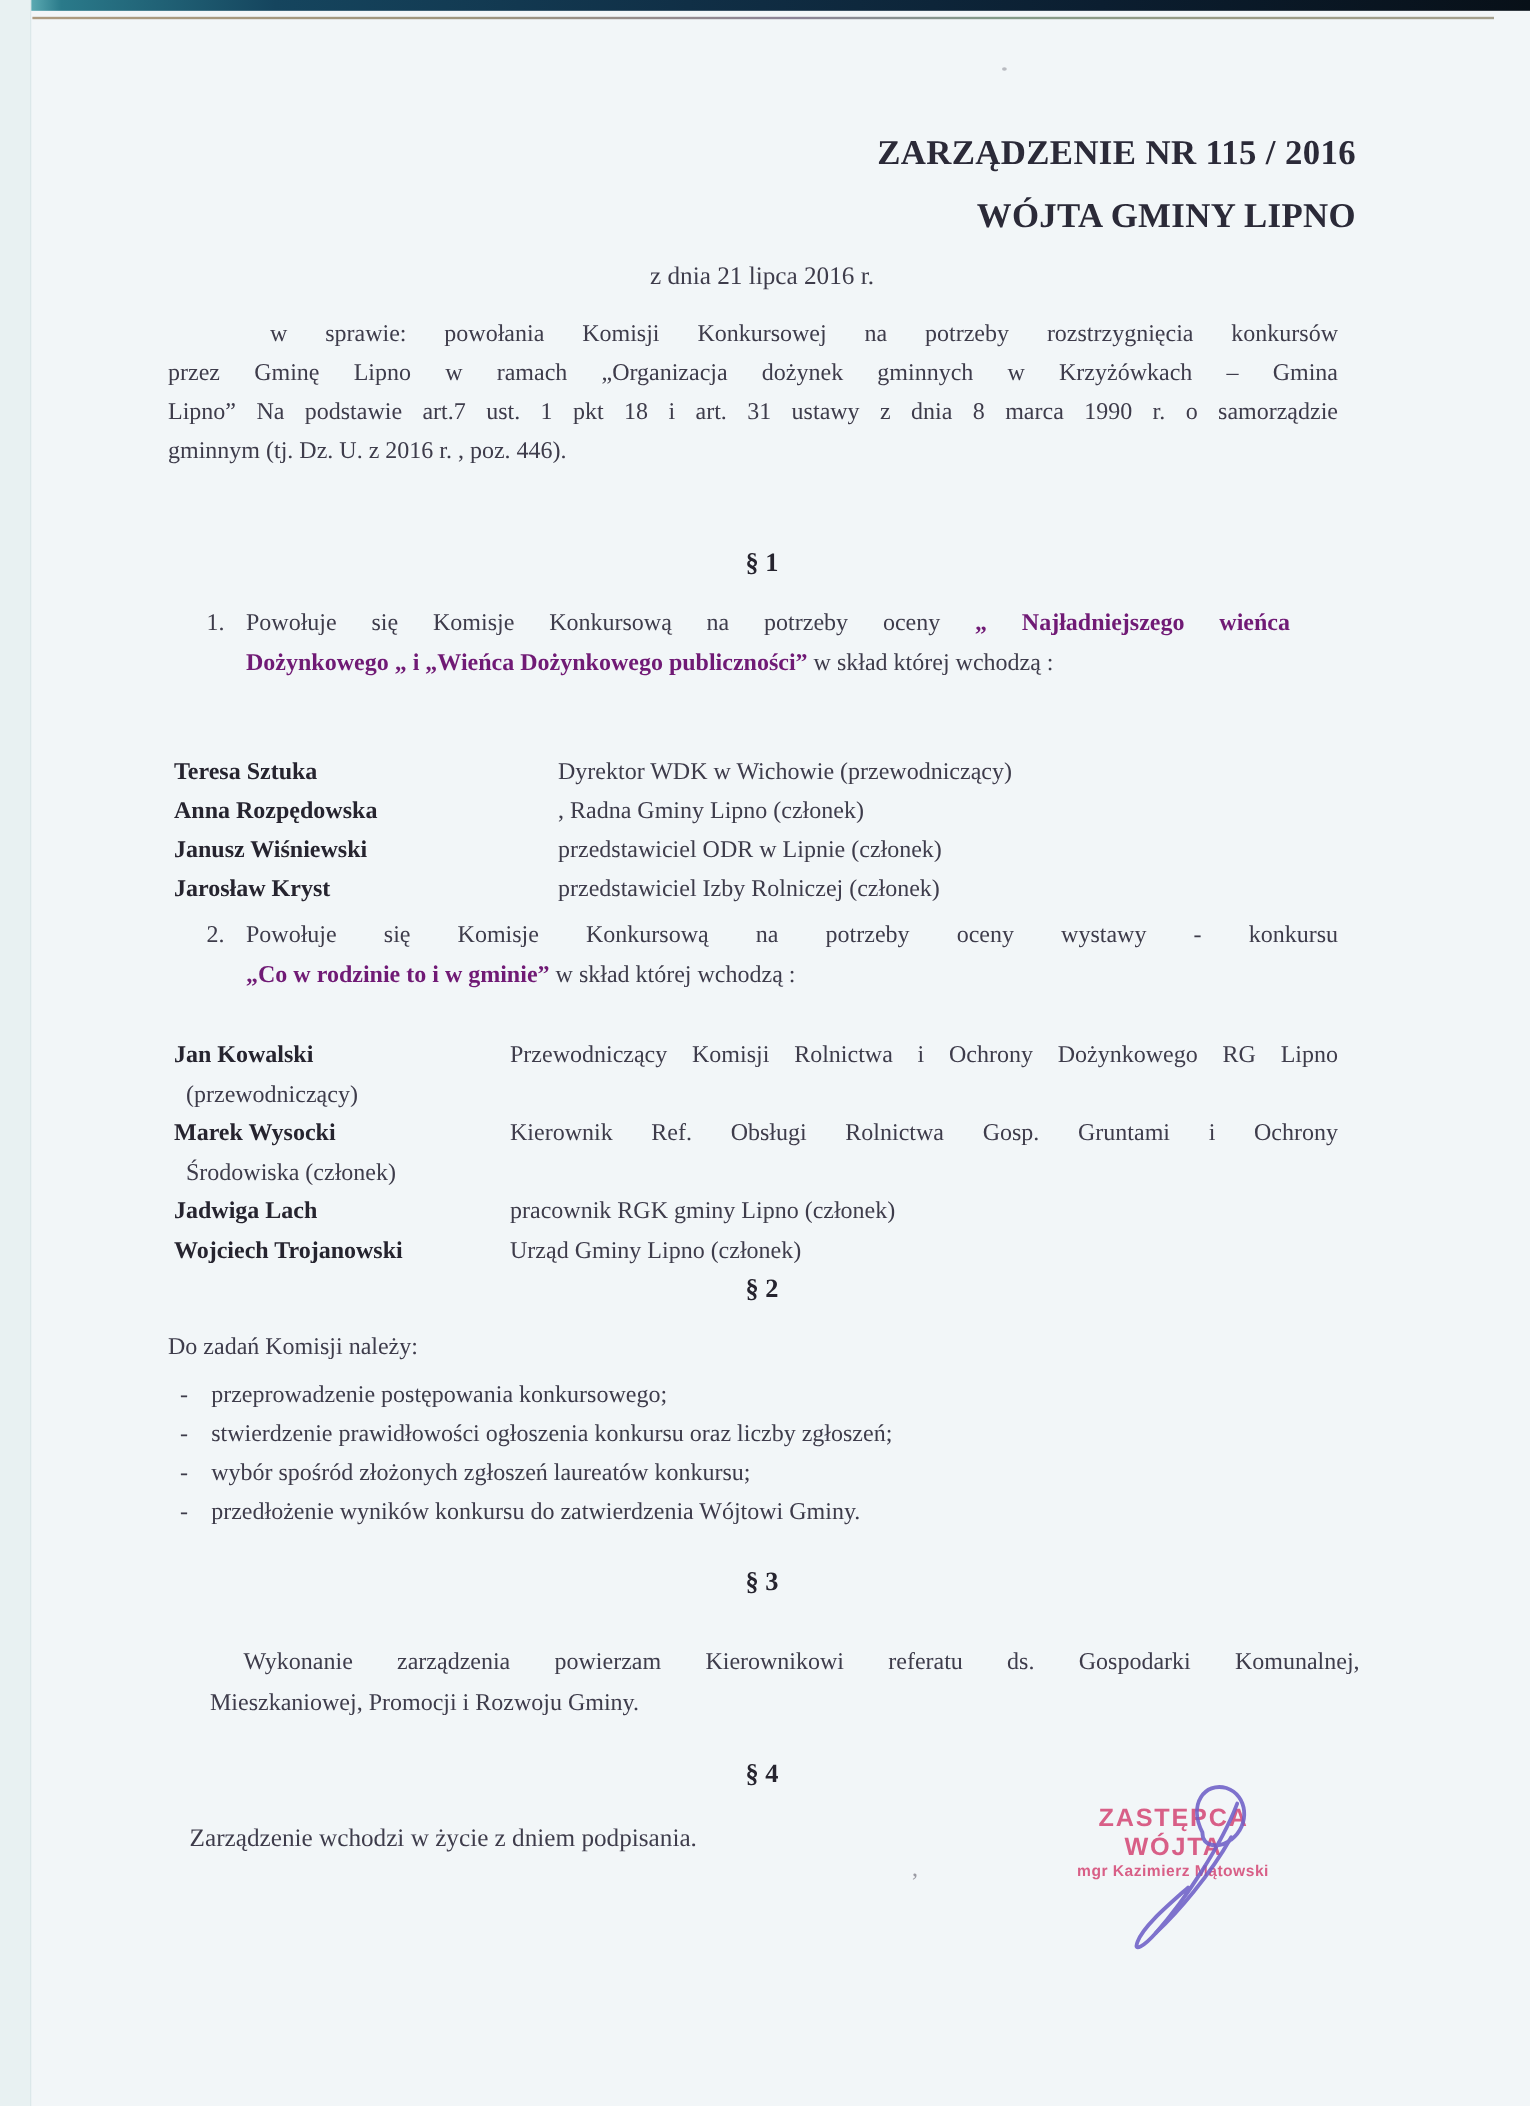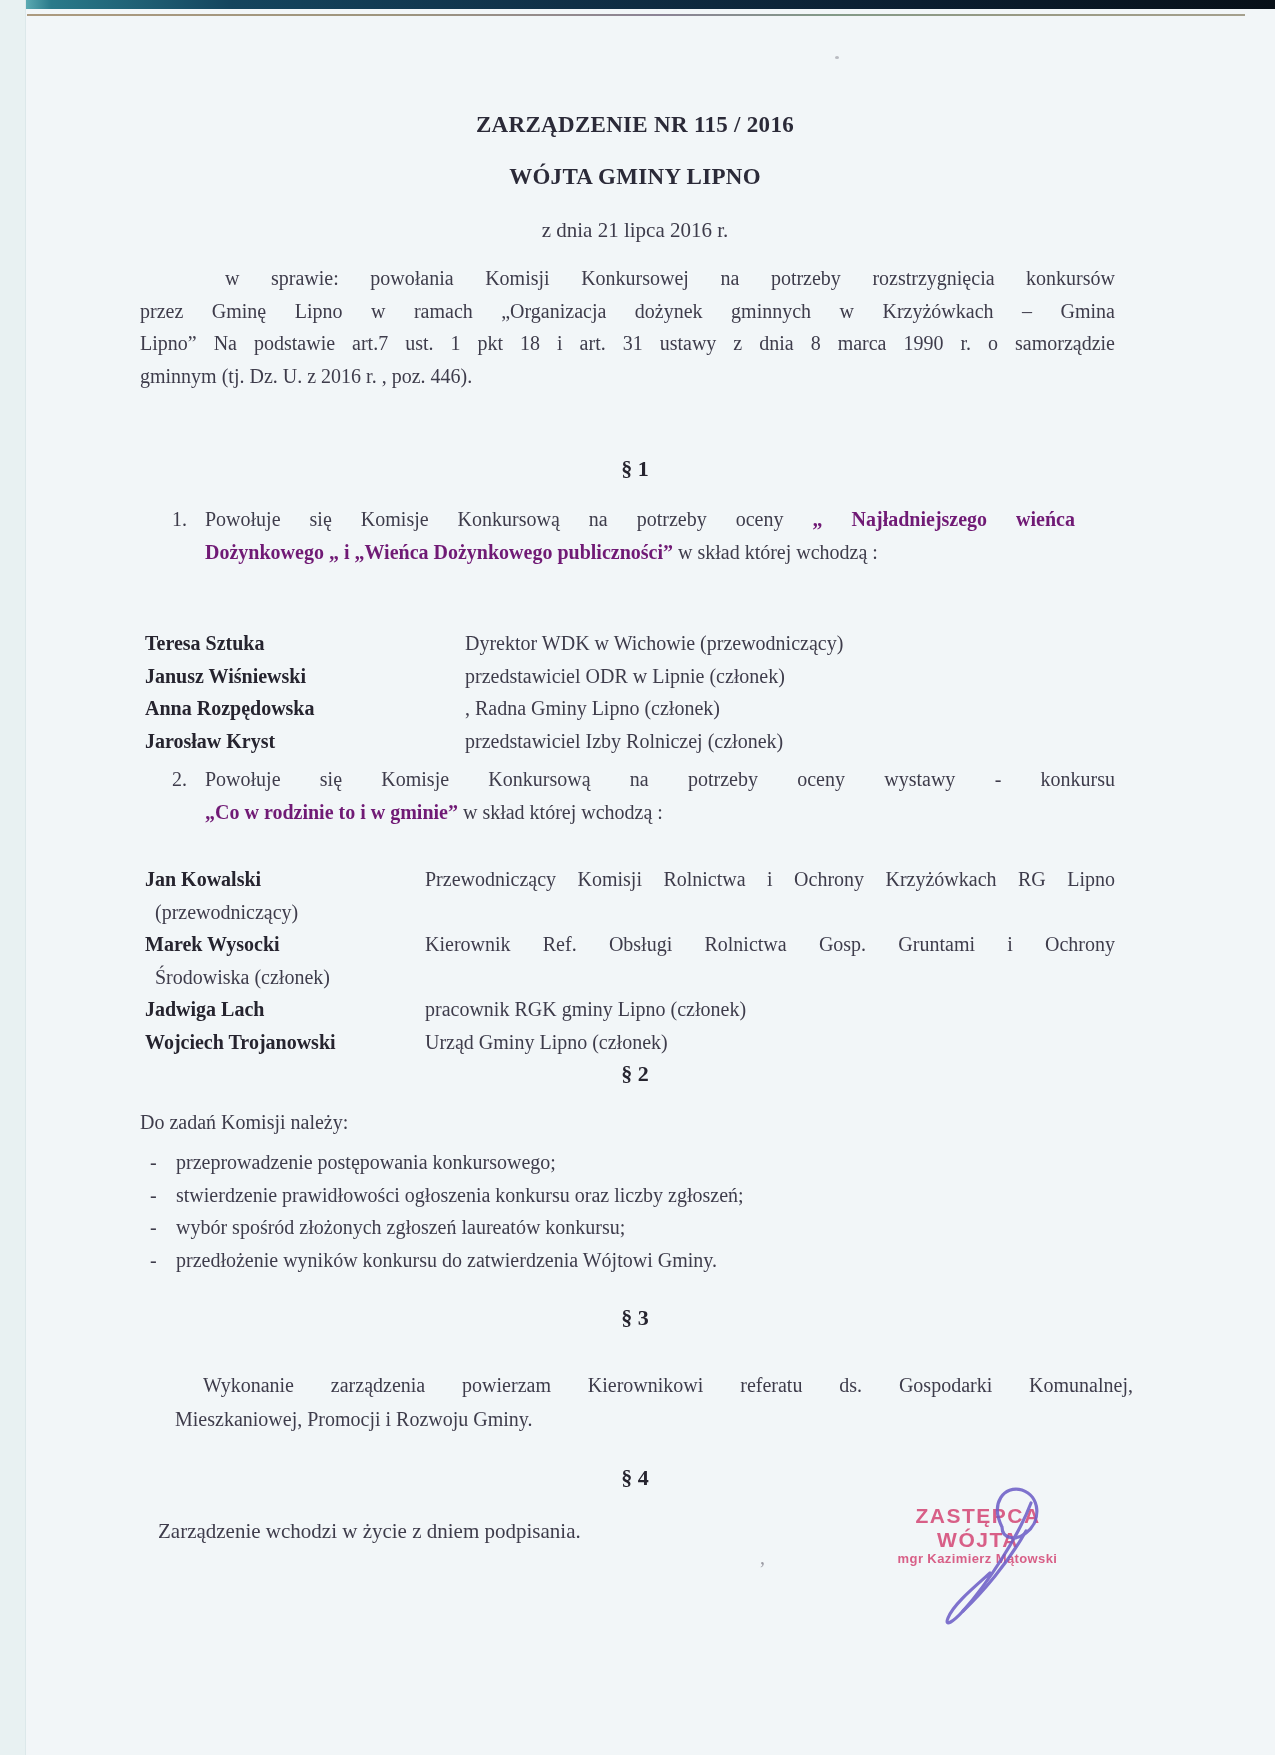--- a/index.html
+++ b/index.html
@@ -30,21 +30,21 @@
     border-right:1px solid #dce8ea;
   }
   .noise-dot {
     left:835px; top:56px; width:4px; height:3px; border-radius:50%;
     background:#8b8b93; opacity:.55;
   }
   .stray-comma {
     left:760px; top:1546px; font-size:20px; color:#9a9aa3;
   }
   
-  .title { left:140px; width:990px; font-weight:bold; font-size:23px; color:#2b2a38; letter-spacing:.3px; }
+  .title { left:140px; width:990px; font-weight:bold; font-size:29px; color:#2b2a38; letter-spacing:.3px;text-align:right; }
   .title1 { top:112px; }
   .title2 { top:164px; }
   .dateline { left:140px; width:990px; top:218px; font-size:21px; }
   
   .doc-text { font-size:20px; }
   .intro { left:140px; top:262px; width:975px; }
   .intro .pline { line-height:32.6px; }
   .jline { text-align:justify; text-align-last:justify; }
   .indent85 { text-indent:85px; }
   .smark { left:140px; width:990px; font-weight:bold; font-size:22px; color:#26242f; text-align:center; }
@@ -116,45 +116,45 @@
     <div><span class="b">Dożynkowego „ i „Wieńca Dożynkowego  publiczności”</span><span> w skład której wchodzą :</span></div>
   </div>
 </div>
 
 <div class="abs committee committee1 c1 doc-text">
   <div class="mrow">
     <div class="mname">Teresa Sztuka</div>
     <div class="mrole">Dyrektor WDK w Wichowie (przewodniczący)</div>
   </div>
   <div class="mrow">
+    <div class="mname">Anna Rozpędowska</div>
+    <div class="mrole">, Radna Gminy Lipno (członek)</div>
+  </div>
+  <div class="mrow">
     <div class="mname">Janusz Wiśniewski</div>
     <div class="mrole">przedstawiciel ODR w Lipnie (członek)</div>
-  </div>
-  <div class="mrow">
-    <div class="mname">Anna Rozpędowska</div>
-    <div class="mrole">, Radna Gminy Lipno (członek)</div>
   </div>
   <div class="mrow">
     <div class="mname">Jarosław Kryst</div>
     <div class="mrole">przedstawiciel Izby Rolniczej (członek)</div>
   </div>
 </div>
 
 <div class="abs item item2 doc-text">
   <div class="inum">2.</div>
   <div class="itext">
     <div class="jline"><span>Powołuje się  Komisje Konkursową na potrzeby oceny wystawy - konkursu</span></div>
     <div><span class="b">„Co w rodzinie to i w gminie”</span><span> w skład której wchodzą :</span></div>
   </div>
 </div>
 
 <div class="abs committee committee2 c2 doc-text">
   <div class="mrow">
     <div class="mname">Jan Kowalski</div>
-    <div class="mrole just">Przewodniczący Komisji Rolnictwa i Ochrony Krzyżówkach RG Lipno</div>
+    <div class="mrole just">Przewodniczący Komisji Rolnictwa i Ochrony Dożynkowego RG Lipno</div>
   </div>
   <div class="mcont">(przewodniczący)</div>
   <div class="mrow">
     <div class="mname">Marek  Wysocki</div>
     <div class="mrole just">Kierownik Ref. Obsługi Rolnictwa Gosp. Gruntami i Ochrony</div>
   </div>
   <div class="mcont">Środowiska (członek)</div>
   <div class="mrow">
     <div class="mname">Jadwiga Lach</div>
     <div class="mrole">pracownik RGK gminy Lipno (członek)</div>

